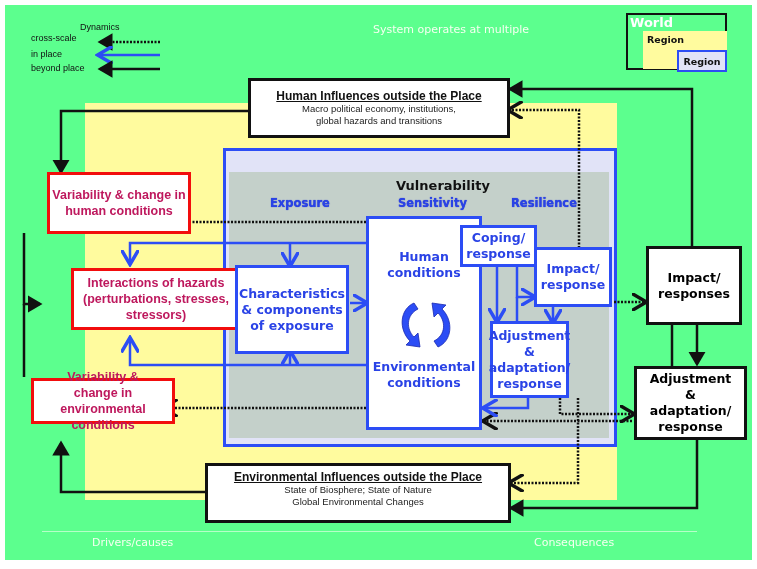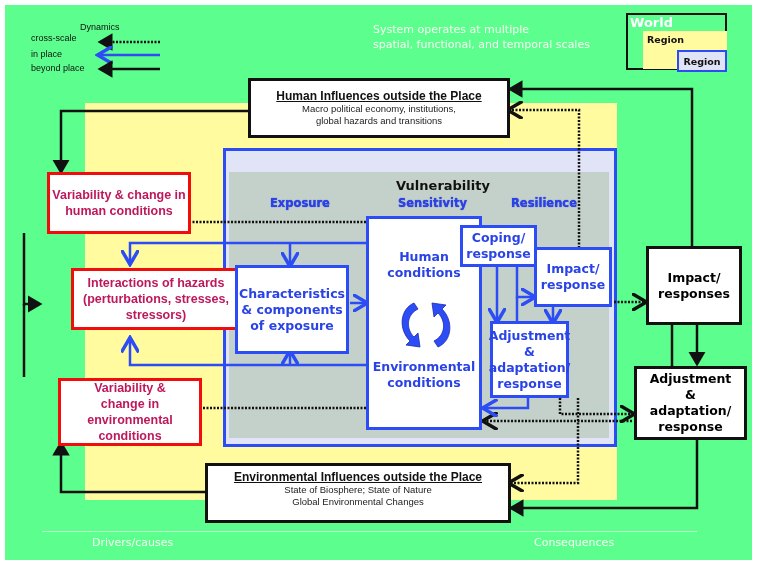--- a/index.html
+++ b/index.html
@@ -75,21 +75,20 @@
   <polyline points="528,398 528,408 485,408" fill="none" stroke="#2c4df5" stroke-width="2.5" marker-end="url(#abl)"></polyline>
 </svg>
 
 <div class="abs legend-lbl" style="left:80px;top:22px;">Dynamics</div>
 <div class="abs legend-lbl" style="left:31px;top:33px;">cross-scale</div>
 <div class="abs legend-lbl" style="left:31px;top:49px;">in place</div>
 <div class="abs legend-lbl" style="left:31px;top:63px;">beyond place</div>
 
 <div class="abs whitetxt" style="left:373px;top:22px;">
   <div>System operates at multiple</div>
-  <div>spatial, functional, and temporal scales</div>
 </div>
 
 <div class="abs" style="left:626px;top:13px;width:101px;height:57px;background:#5cff8e;border:2px solid #111;">
   <div class="abs" style="left:2px;top:0px;font-size:13px;font-weight:bold;color:#fff;font-family:'DejaVu Sans',sans-serif;">World</div>
   <div class="abs" style="left:15px;top:16px;width:84px;height:38px;background:#fffb9e;">
     <div class="abs" style="left:4px;top:3px;font-size:9.5px;font-weight:bold;color:#111;font-family:'DejaVu Sans',sans-serif;">Region</div>
   </div>
   <div class="abs" style="left:49px;top:35px;width:50px;height:22px;background:#e1e3f7;border:2px solid #2c4df5;display:flex;align-items:center;justify-content:center;font-size:9.5px;font-weight:bold;color:#111;font-family:'DejaVu Sans',sans-serif;">Region</div>
 </div>
 
@@ -100,21 +99,21 @@
 </div>
 
 <div class="abs bbox" style="left:205px;top:463px;width:306px;height:60px;justify-content:flex-start;padding-top:4px;">
   <div class="title-u">Environmental Influences outside the Place</div>
   <div class="sub">State of Biosphere; State of Nature</div>
   <div class="sub">Global Environmental Changes</div>
 </div>
 
 <div class="abs rbox" style="left:18px;top:172px;width:144px;height:62px;">Variability &amp; change in human conditions</div>
 <div class="abs rbox" style="left:42px;top:268px;width:170px;height:62px;padding:0 6px;">Interactions of hazards (perturbations, stresses, stressors)</div>
-<div class="abs rbox" style="left:29px;top:378px;width:144px;height:68px;padding:0 24px;">Variability &amp; change in environmental conditions</div>
+<div class="abs rbox" style="left:2px;top:378px;width:144px;height:46px;padding:0 24px;">Variability &amp; change in environmental conditions</div>
 
 <div class="abs" style="left:396px;top:178px;font-weight:bold;font-size:13px;color:#111;font-family:'DejaVu Sans',sans-serif;">Vulnerability</div>
 <div class="abs col-head" style="left:270px;top:196px;">Exposure</div>
 <div class="abs col-head" style="left:398px;top:196px;">Sensitivity</div>
 <div class="abs col-head" style="left:511px;top:196px;">Resilience</div>
 
 <div class="abs blbox" style="left:235px;top:265px;width:114px;height:89px;padding:0 4px;">Characteristics &amp; components of exposure</div>
 
 <div class="abs" style="left:366px;top:216px;width:116px;height:214px;background:#fff;border:3px solid #2c4df5;">
   <div class="abs" style="left:0;top:30px;width:110px;text-align:center;color:#2a43e6;font-weight:bold;font-size:12.5px;line-height:16px;font-family:'DejaVu Sans',sans-serif;padding:0 18px;box-sizing:border-box;">Human conditions</div>

